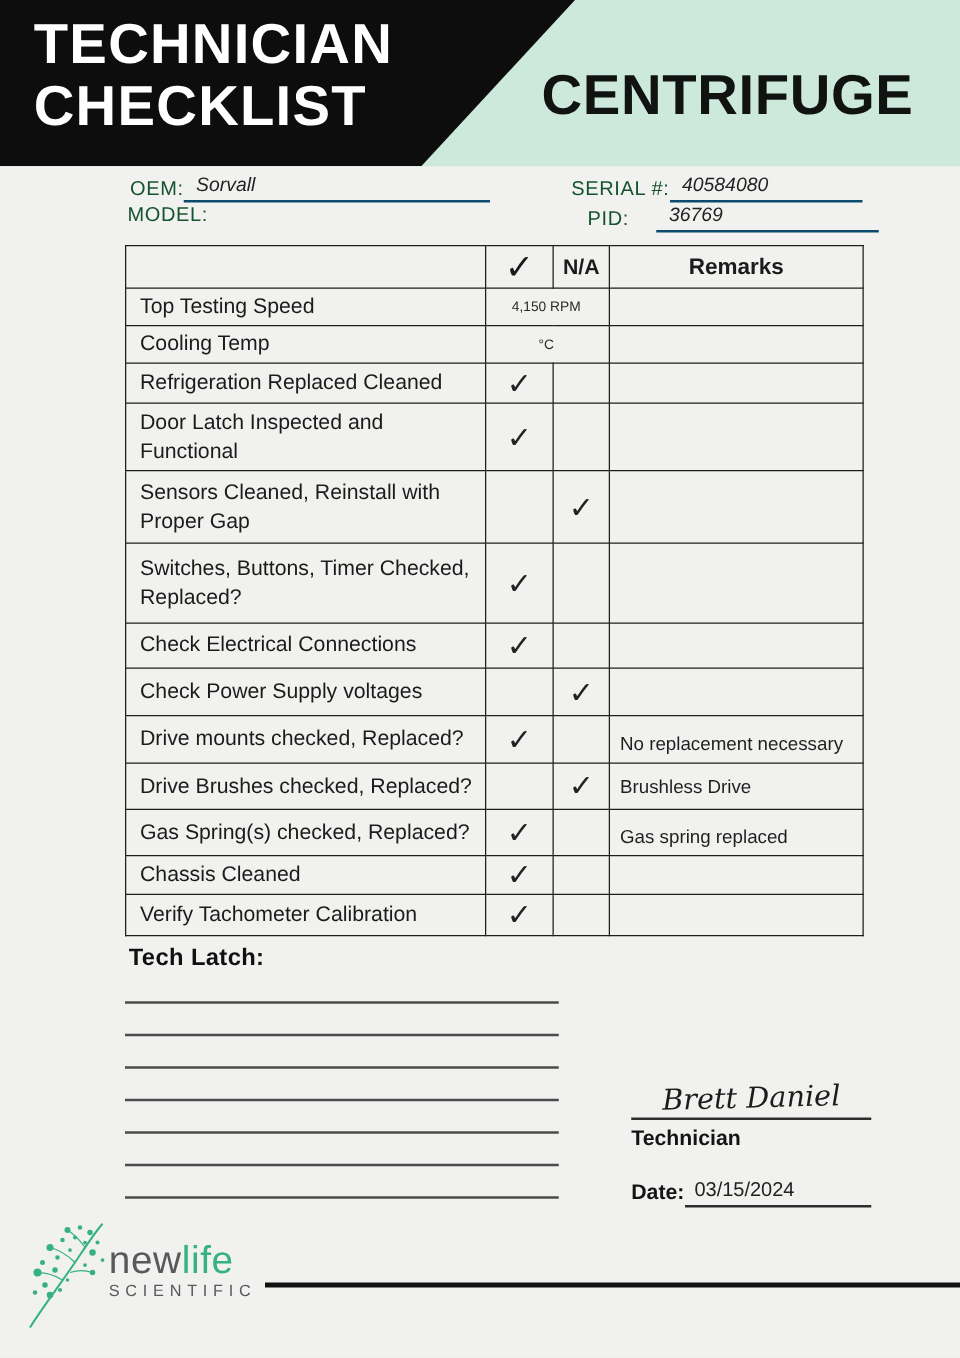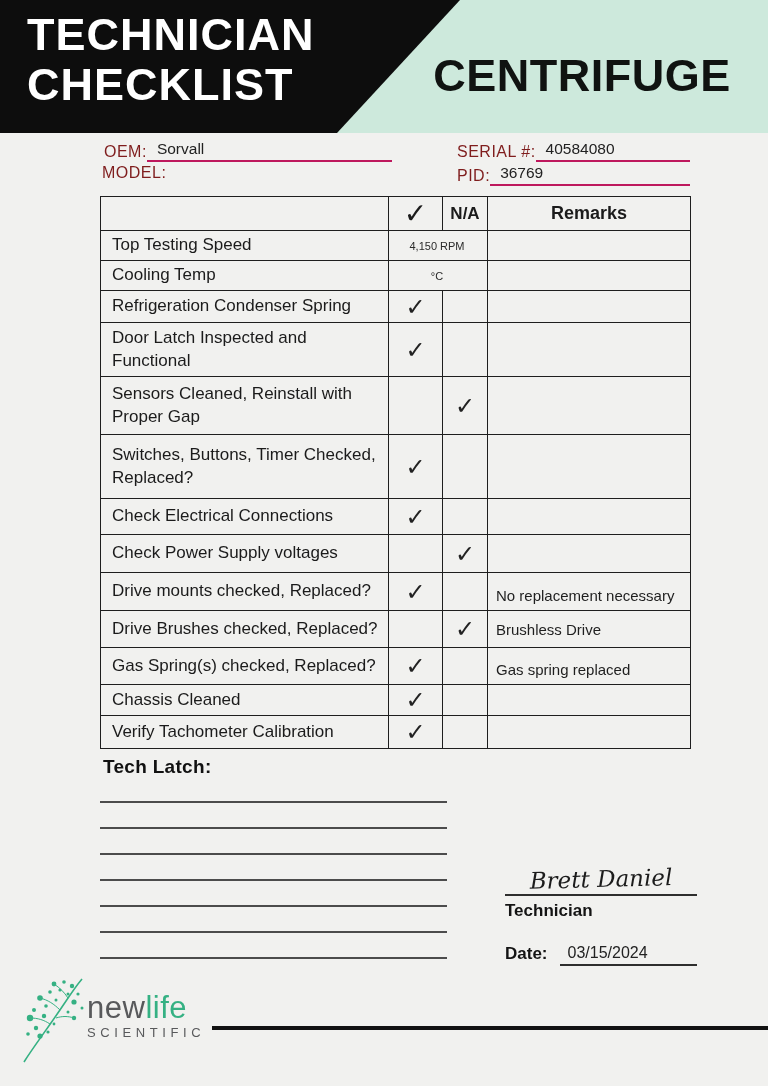--- a/index.html
+++ b/index.html
@@ -49,37 +49,38 @@
 
   
   .form-row {
     position: absolute;
     display: flex;
     align-items: flex-end;
   }
   .form-label {
     font-size: 16px;
     font-weight: 500;
-    color: #7f1d1d;
+    color: #14532d;
     letter-spacing: 0.5px;
     padding-bottom: 1px;
     white-space: nowrap;
   }
   .form-value {
     flex: 1;
-    border-bottom: 2px solid #be185d;
+    border-bottom: 2px solid #0c4a6e;
     font-size: 15.5px;
     color: #222;
     padding: 0 0 2px 10px;
     white-space: nowrap;
+    font-style: italic;
   }
   .fr-oem    { left: 104px; top: 140px; width: 288px; }
   .fr-model  { left: 102px; top: 164px; width: 310px; gap: 20px; }
   .fr-serial { left: 457px; top: 140px; width: 233px; }
-  .fr-pid    { left: 457px; top: 164px; width: 233px; }
+  .fr-pid    { left: 470px; top: 164px; width: 233px; gap: 22px; }
 
   
   .checklist {
     position: absolute; left: 100px; top: 196px;
     width: 590px;
     border-collapse: collapse;
     table-layout: fixed;
   }
   .checklist td, .checklist th {
     border: 1.6px solid #1e1e1e;
@@ -152,21 +153,21 @@
   .sig-line { border-top: 2px solid #2e2e2e; }
   .sig-role { font-size: 17px; font-weight: 600; color: #141414; margin-top: 5px; }
   .date-block { position: absolute; left: 505px; top: 944px; width: 192px; display: flex; }
   .date-label { font-size: 17px; font-weight: 600; color: #141414; padding-bottom: 2px; white-space: nowrap; }
   .date-value {
     flex: 1;
     border-bottom: 2px solid #2e2e2e;
     font-size: 16px;
     color: #222;
     padding: 0 0 2px 8px;
-    margin-left: 12px;
+    margin-left: 0;
     white-space: nowrap;
   }
 
   
   .logo-graphic { position: absolute; left: 20px; top: 976px; }
   .logo-text { position: absolute; left: 87px; top: 993px; }
   .logo-brand { font-size: 31px; font-weight: 500; letter-spacing: 0.5px; line-height: 30px; }
   .logo-brand .b-new { color: #58595b; }
   .logo-brand .b-life { color: #35b183; }
   .logo-sub { font-size: 13px; color: #58595b; letter-spacing: 4.6px; margin-top: 2px; }
@@ -224,21 +225,21 @@
       <td class="lbl">Top Testing Speed</td>
       <td class="unit" colspan="2">4,150  RPM</td>
       <td class="rem"></td>
     </tr>
     <tr style="height:30px">
       <td class="lbl">Cooling Temp</td>
       <td class="unit" colspan="2">°C</td>
       <td class="rem"></td>
     </tr>
     <tr style="height:32px">
-      <td class="lbl">Refrigeration Condenser Spring</td>
+      <td class="lbl">Refrigeration Replaced Cleaned</td>
       <td class="chk">✓</td>
       <td class="na-c"></td>
       <td class="rem"></td>
     </tr>
     <tr style="height:54px">
       <td class="lbl">Door Latch Inspected and Functional</td>
       <td class="chk">✓</td>
       <td class="na-c"></td>
       <td class="rem"></td>
     </tr>

